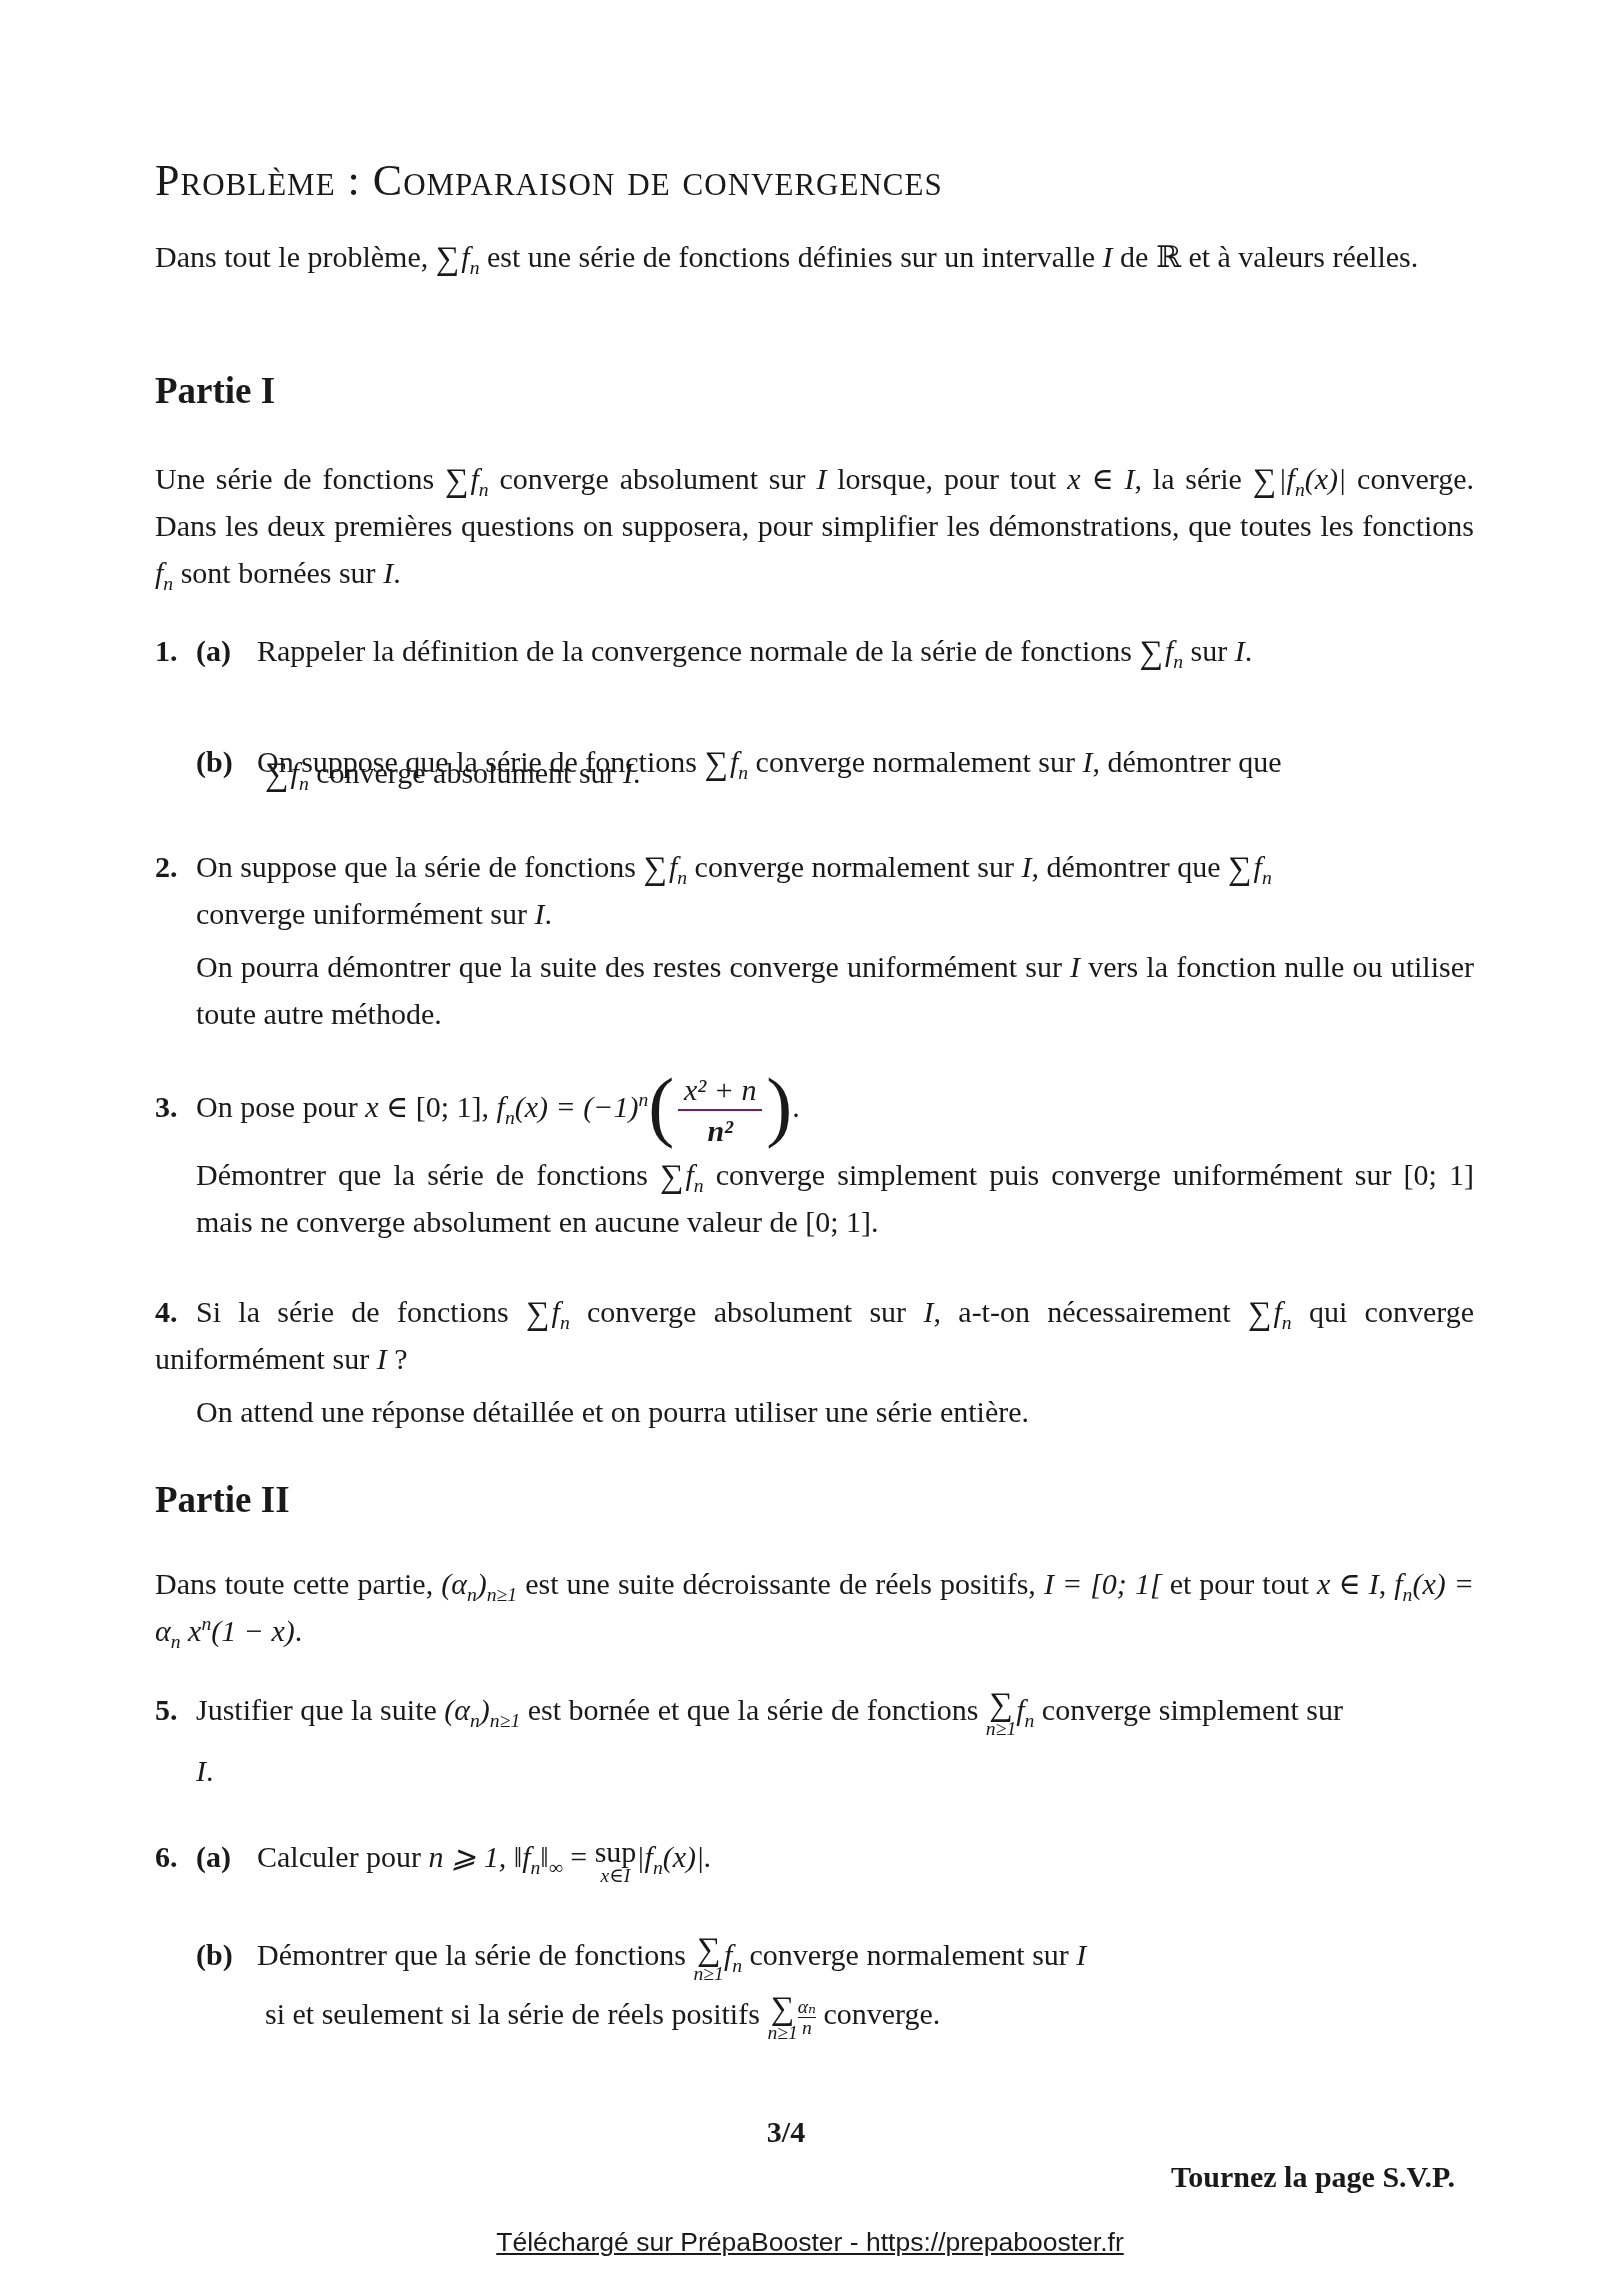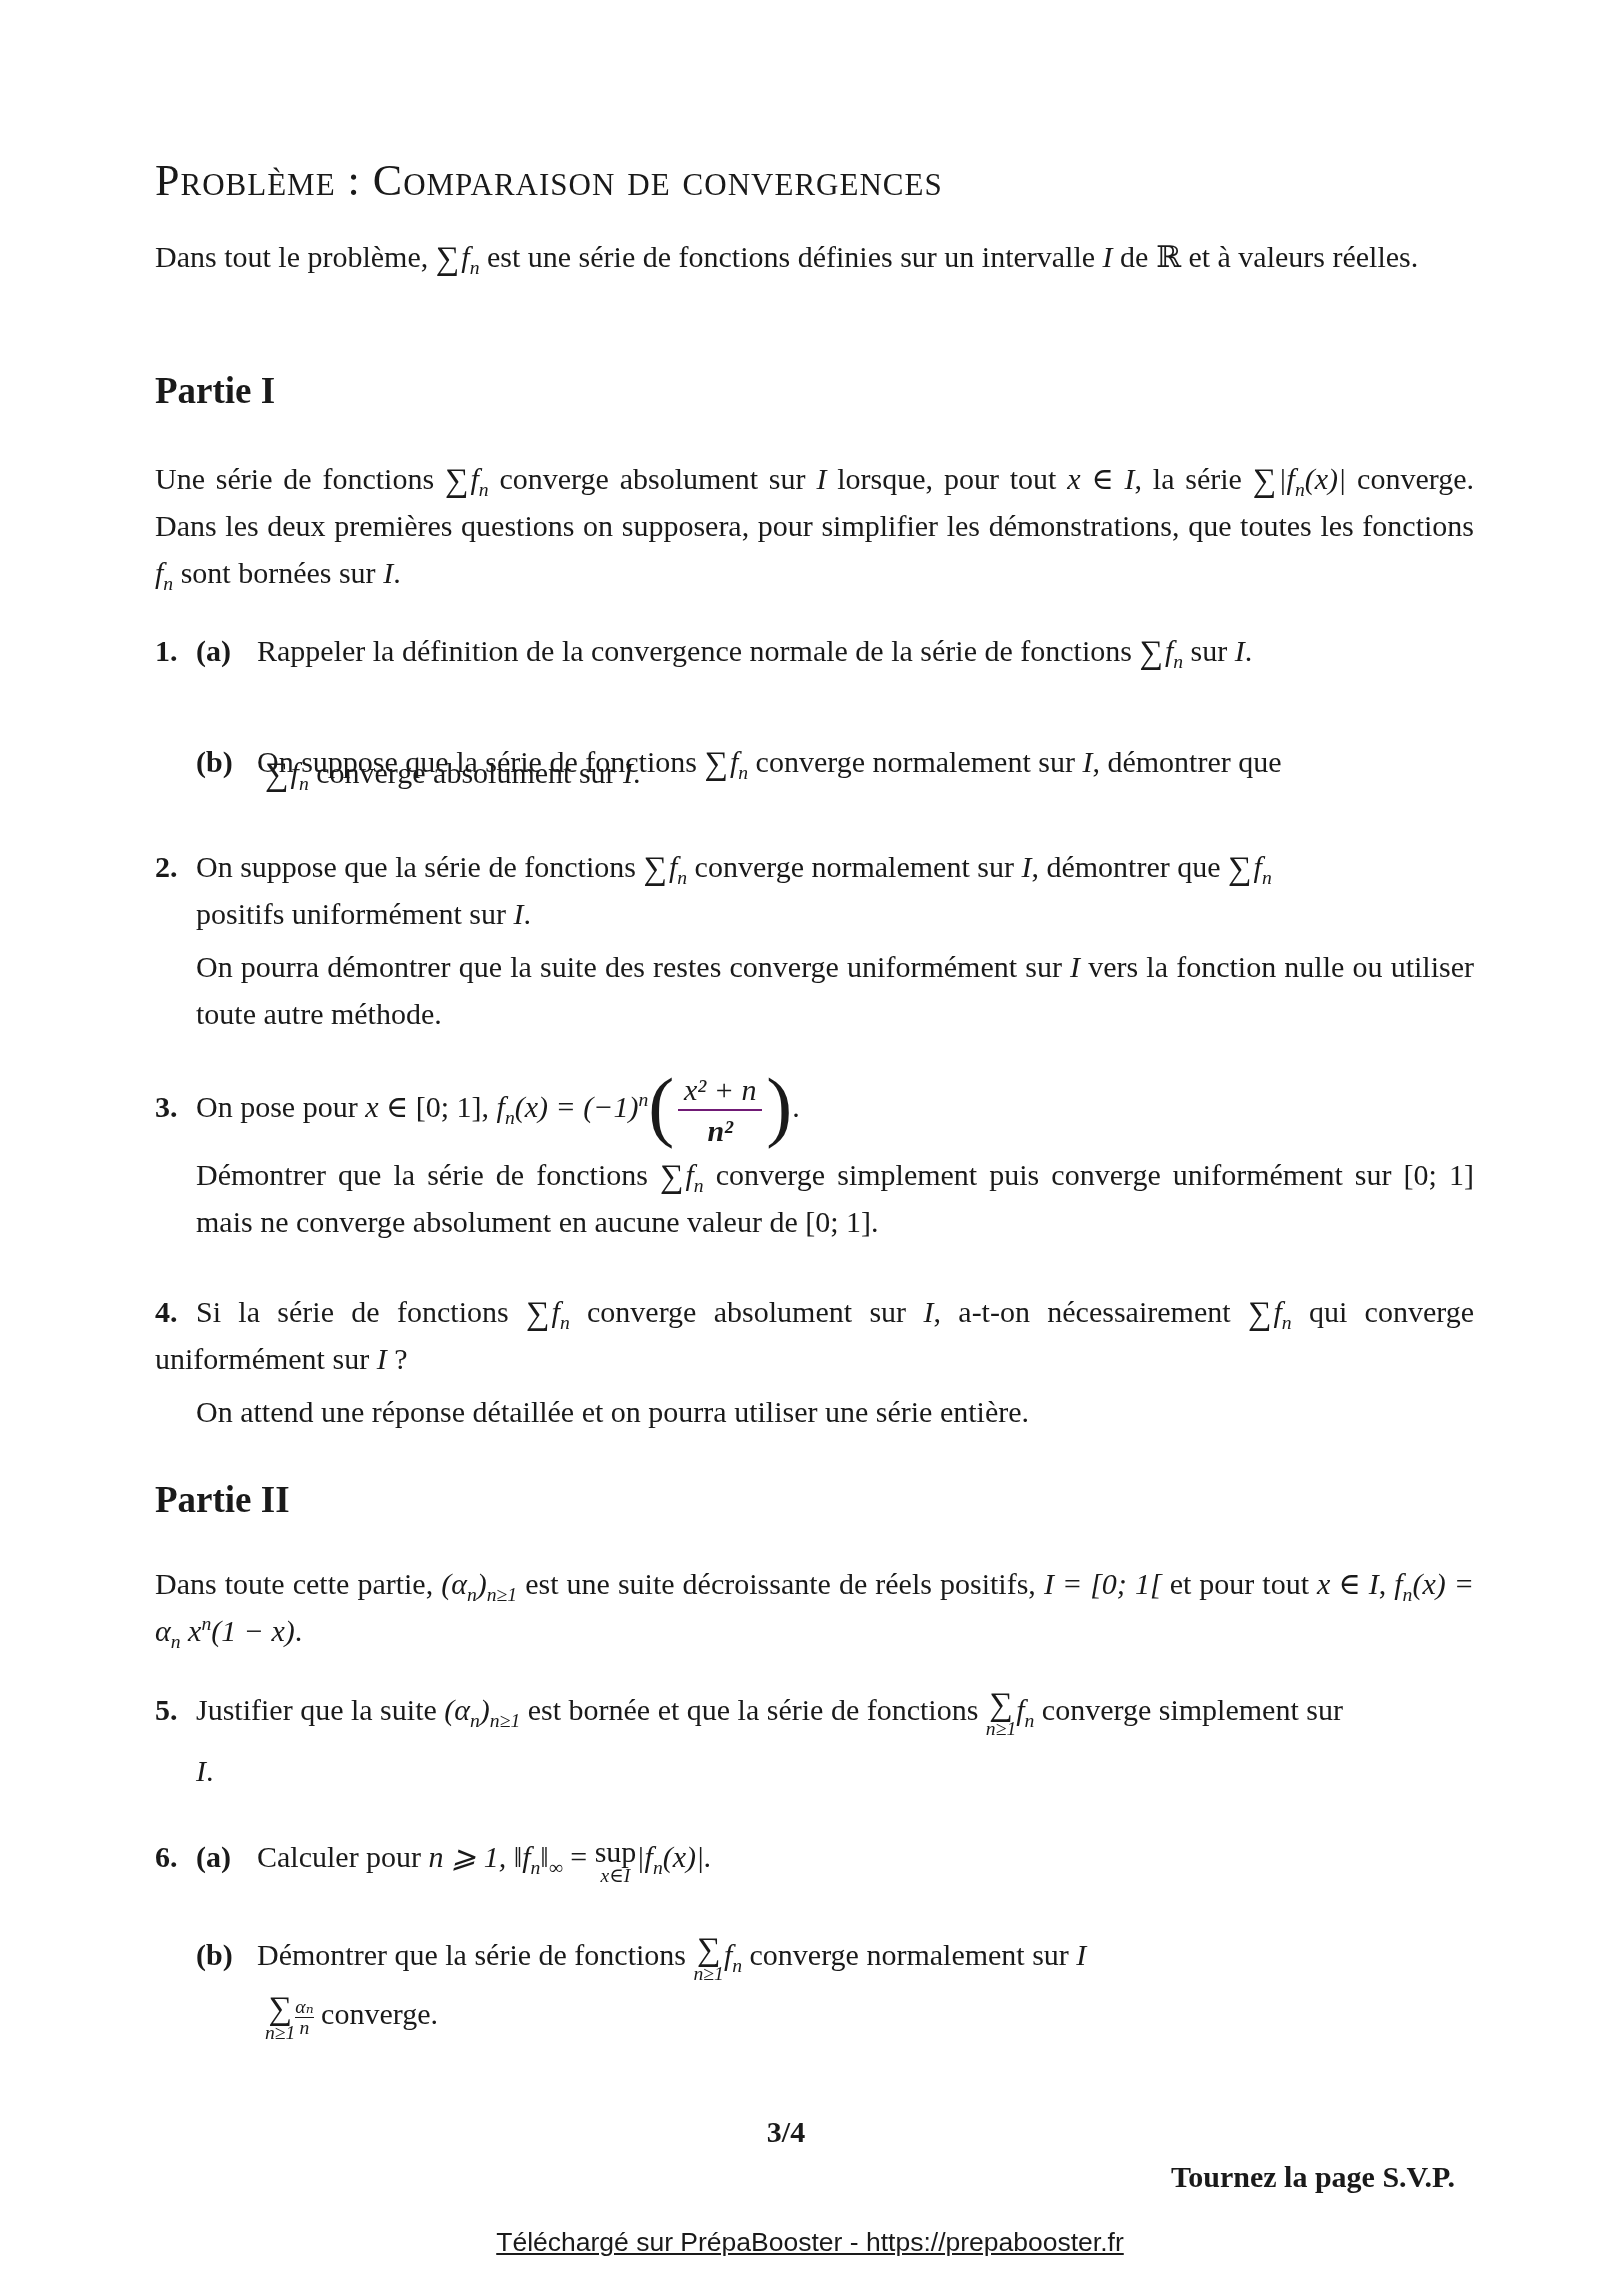--- a/index.html
+++ b/index.html
@@ -57,21 +57,21 @@
     <span class="num"></span><span class="lbl">(b)</span><span>On suppose que la série de fonctions </span><span class="sum">∑</span><span class="m">f</span><sub class="m">n</sub><span> converge normalement sur </span><span class="m">I</span><span>, démontrer que </span>
   </div>
   <div class="ind2" style="top:749px;">
     <span class="sum">∑</span><span class="m">f</span><sub class="m">n</sub><span> converge absolument sur </span><span class="m">I</span><span>.</span>
   </div>
 
   <div class="qrow" style="top:843px;">
     <span class="num">2.</span><span>On suppose que la série de fonctions </span><span class="sum">∑</span><span class="m">f</span><sub class="m">n</sub><span> converge normalement sur </span><span class="m">I</span><span>, démontrer que </span><span class="sum">∑</span><span class="m">f</span><sub class="m">n</sub>
   </div>
   <div class="ind1" style="top:890px;">
-    <span> positifs uniformément sur </span><span class="m">I</span><span>.</span>
+    <span> converge uniformément sur </span><span class="m">I</span><span>.</span>
   </div>
   <div class="ind1" style="top:943px;">
     <span>On pourra démontrer que la suite des restes converge uniformément sur </span><span class="m">I</span><span> vers la fonction nulle ou utiliser toute autre méthode.</span>
   </div>
 
   <div class="qrow" style="top:1068px; line-height:78px;">
     <span class="num">3.</span><span>On pose pour </span><span class="m">x</span><span> ∈ </span><span>[0; 1]</span><span>, </span><span class="m">f</span><sub class="m">n</sub><span class="m">(x) = (−1)</span><sup class="m">n</sup><span class="bigparen">(</span><span class="frac"><span class="t m">x² + n</span><span class="b m">n²</span></span><span class="bigparen">)</span><span>.</span>
   </div>
   <div class="ind1" style="top:1151px;">
     <span>Démontrer que la série de fonctions </span><span class="sum">∑</span><span class="m">f</span><sub class="m">n</sub><span> converge simplement puis converge uniformément sur </span><span>[0; 1]</span><span> mais ne converge absolument en aucune valeur de </span><span>[0; 1]</span><span>.</span>
@@ -95,20 +95,20 @@
     <span class="m">I</span><span>.</span>
   </div>
 
   <div class="qrow" style="top:1833px;">
     <span class="num">6.</span><span class="lbl">(a)</span><span>Calculer pour </span><span class="m">n ⩾ 1</span><span class="m">, ‖f</span><sub class="m">n</sub><span>‖</span><sub>∞</sub><span> = </span><span class="sumlim"><span class="s" style="font-size:30px;">sup</span><span class="l">x∈I</span></span><span class="m">|f</span><sub class="m">n</sub><span class="m">(x)|.</span>
   </div>
   <div class="qrow" style="top:1931px;">
     <span class="num"></span><span class="lbl">(b)</span><span>Démontrer que la série de fonctions </span><span class="sumlim"><span class="s">∑</span><span class="l">n≥1</span></span><span class="m">f</span><sub class="m">n</sub><span> converge normalement sur </span><span class="m">I</span>
   </div>
   <div class="ind2" style="top:1990px;">
-    <span class="sumlim"><span class="s">∑</span><span class="l">n≥1</span></span><span class="smallfrac"><span class="t">αₙ</span><span class="b">n</span></span><span> converge.</span>
+    <span> si et seulement si la série de réels positifs </span><span class="sumlim"><span class="s">∑</span><span class="l">n≥1</span></span><span class="smallfrac"><span class="t">αₙ</span><span class="b">n</span></span><span> converge.</span>
   </div>
 </div>
 
 <div class="footer-page">3/4</div>
 <div class="footer-svp">Tournez la page S.V.P.</div>
 <div class="footer-dl">Téléchargé sur PrépaBooster - https://prepabooster.fr</div>
 
 
 </body></html>

